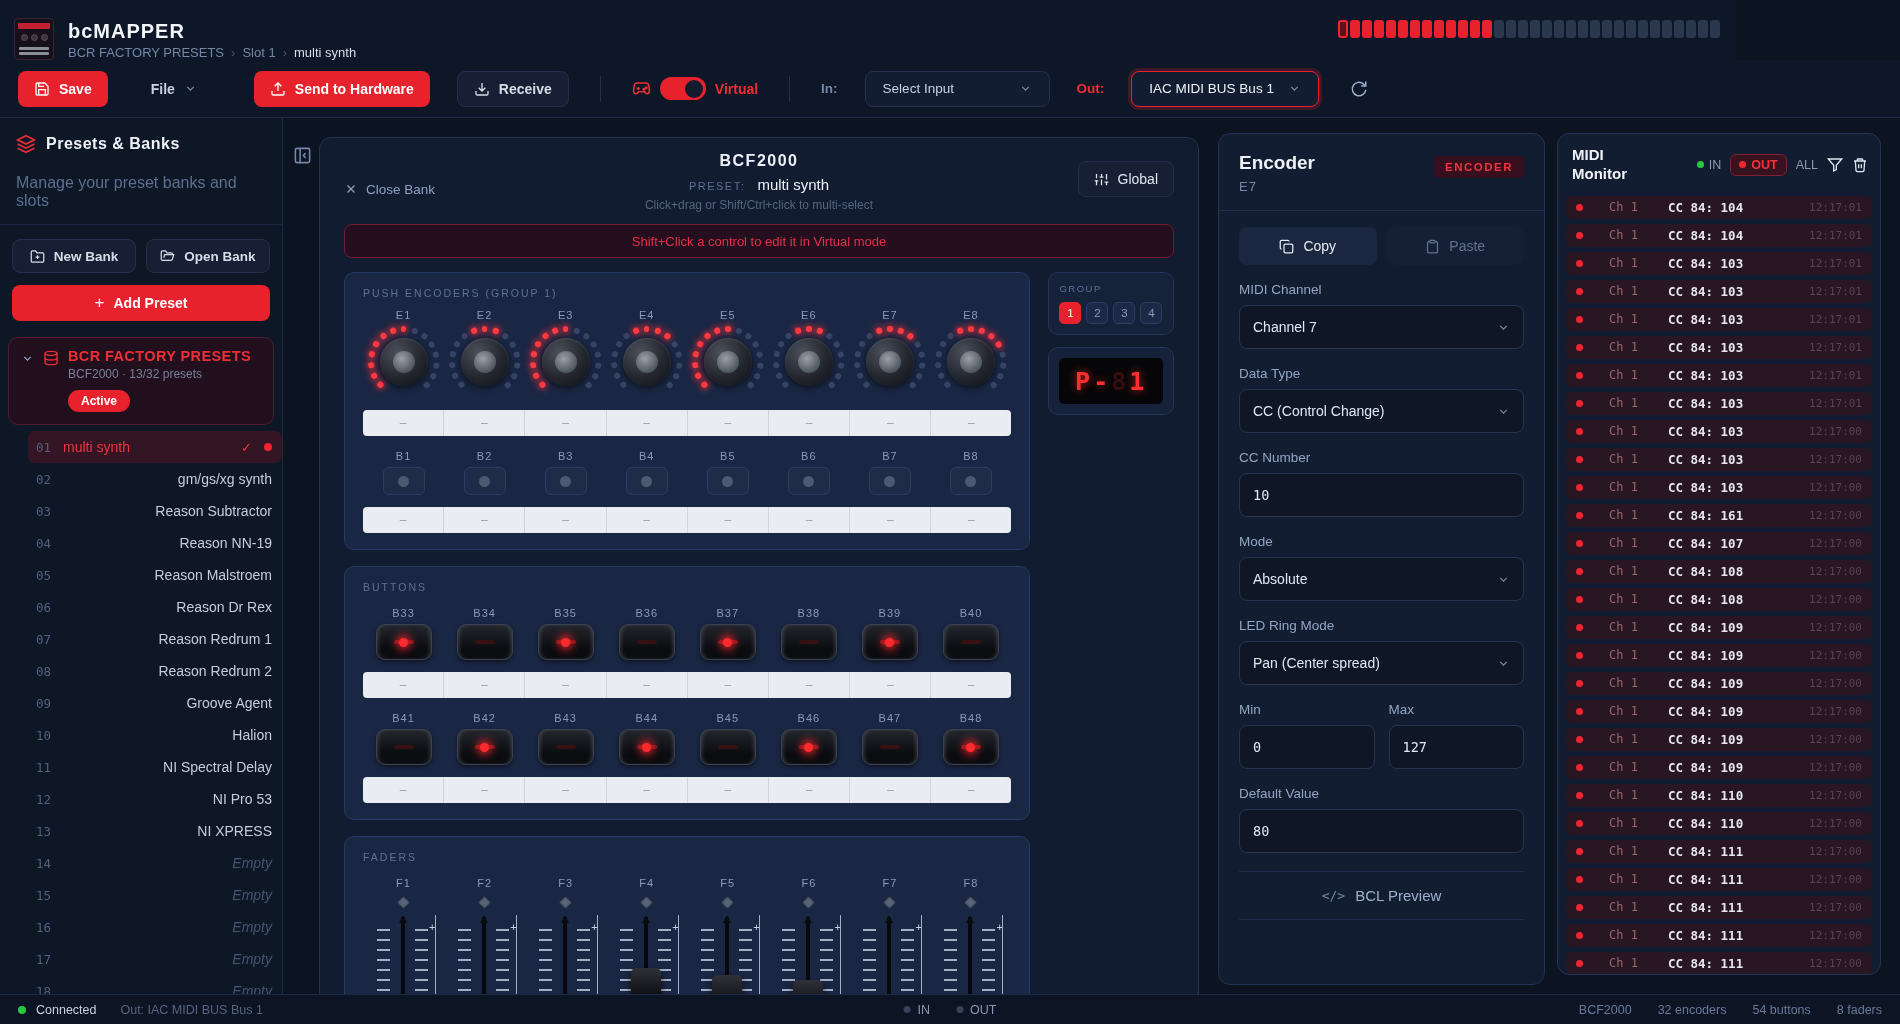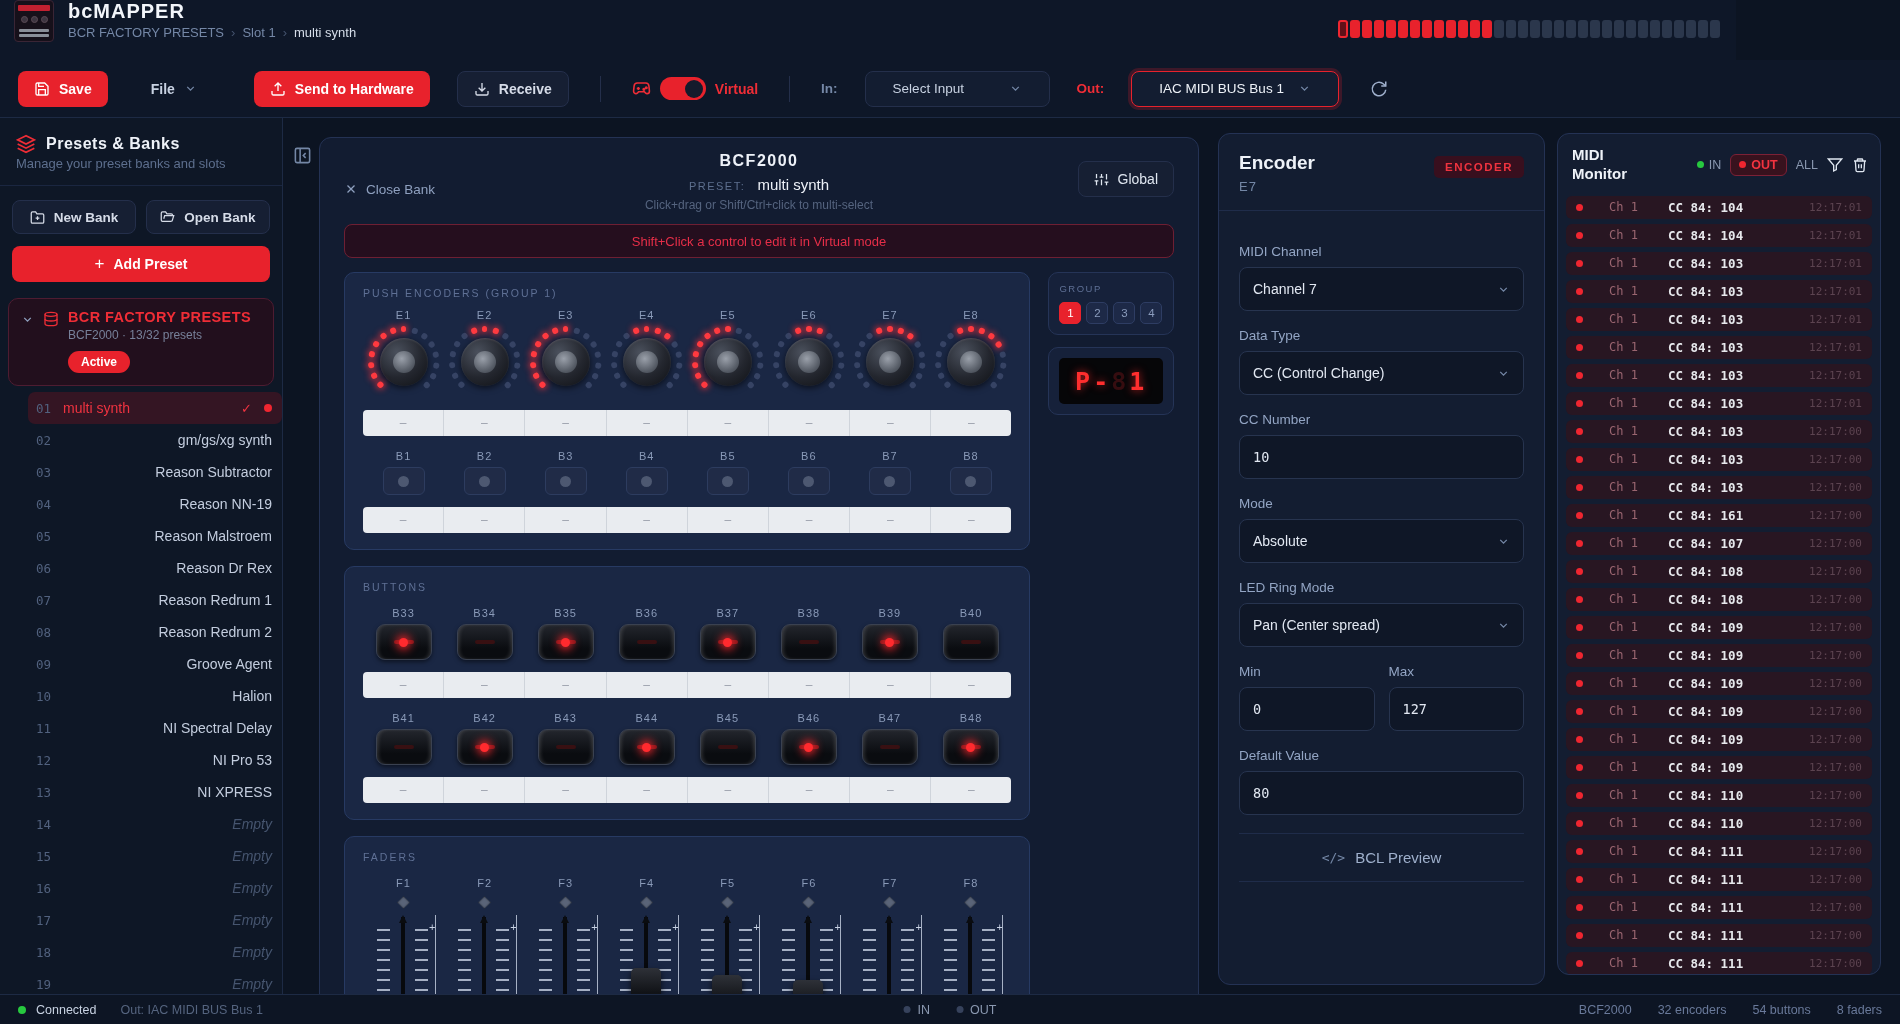--- a/index.html
+++ b/index.html
@@ -4,21 +4,21 @@
 <style>
   * { margin:0; padding:0; box-sizing:border-box; }
   html,body { background:#070c16; }
   .app {
     position:relative; width:1900px; height:1024px; overflow:hidden;
     background:#0c1422; font-family:"Liberation Sans", sans-serif; color:#dfe6f0;
   }
   svg.ic { display:block; }
 
   
-  .topbar { position:absolute; left:0; top:0; width:1736px; height:60px; background:#0e1728; display:flex; align-items:flex-start; }
+  .topbar { position:absolute; left:0; top:0; width:1736px; height:60px; background:#0e1728; display:flex; align-items:flex-end; }
   .logo { width:40px; height:42px; margin:0 14px 0 14px; background:#16101a; border:1px solid #3a2535; border-radius:4px; position:relative; overflow:hidden; }
   .logo .lg-band { position:absolute; left:3px; right:3px; top:4px; height:6px; background:#c22030; border-radius:1px; }
   .logo .lg-dots { position:absolute; left:3px; right:3px; top:15px; height:8px; display:flex; gap:3px; justify-content:center; }
   .logo .lg-dots i { width:7px; height:7px; border-radius:50%; background:#3c3440; border:1px solid #5a4a55; }
   .logo .lg-bar { position:absolute; left:4px; right:4px; height:3px; background:#8a8f99; border-radius:1px; }
   .lg-b1 { bottom:9px; } .lg-b2 { bottom:4px; }
   .brand-text { display:flex; flex-direction:column; gap:2px; }
   .app-title { font-size:20px; font-weight:bold; letter-spacing:1px; color:#f2f5fa; }
   .breadcrumb { font-size:13px; color:#7487a6; display:flex; gap:7px; align-items:center; }
   .crumb-sep { color:#44536e; }
@@ -33,30 +33,30 @@
   .btn { display:flex; align-items:center; gap:9px; height:36px; padding:0 16px; border-radius:8px; font-size:14px; font-weight:600; cursor:pointer; }
   .btn-red { background:#e8222c; color:#fff; }
   .btn-ghost { background:transparent; color:#c8d2e2; }
   .btn-dark { background:#161f33; color:#d6dce8; border:1px solid #242f4b; }
   .tb-div { width:1px; height:26px; background:#242f4b; margin:0 4px; }
   .toggle-group { display:flex; align-items:center; gap:9px; color:#ef2d36; font-size:14px; font-weight:600; }
   .toggle { width:46px; height:23px; border-radius:12px; background:#e8222c; position:relative; cursor:pointer; }
   .toggle .tk { position:absolute; top:2.5px; right:3px; width:18px; height:18px; border-radius:50%; background:#141b2c; }
   .io-label { font-size:13.5px; color:#7487a6; font-weight:600; }
   .io-label.out { color:#ef2d36; }
-  .select { display:flex; align-items:center; justify-content:space-between; gap:14px; height:36px; padding:0 27px; background:#131d31; border:1px solid #242f4b; border-radius:8px; font-size:13.5px; color:#c8d2e2; min-width:185px; cursor:pointer; }
+  .select { display:flex; align-items:center; justify-content:space-between; gap:14px; height:36px; padding:0 17px; background:#131d31; border:1px solid #242f4b; border-radius:8px; font-size:13.5px; color:#c8d2e2; min-width:185px; cursor:pointer; }
   .select.out-sel { border:1.5px solid #e8222c; box-shadow:0 0 0 3px rgba(232,34,44,.22); color:#eef2f8; }
   .chev { color:#7487a6; }
 
   
   .sidebar { position:absolute; left:0; top:118px; width:283px; bottom:30px; background:#0e1726; border-right:1px solid #1d2a44; overflow:hidden; }
   .sb-head { padding:16px 16px 14px 16px; border-bottom:1px solid #1a2640; }
   .sb-title-row { display:flex; align-items:center; gap:10px; }
   .sb-title { font-size:16px; font-weight:bold; letter-spacing:.5px; color:#eef2f8; }
-  .sb-sub { margin-top:2px; font-size:13px; color:#5d6f8e; }
+  .sb-sub { margin-top:20px; font-size:16px; color:#5d6f8e; }
   .sb-actions { display:flex; gap:10px; padding:14px 12px 0 12px; }
   .sb-actions .btn { flex:1; height:34px; font-size:13.5px; justify-content:center; padding:0 8px; }
   .add-preset { margin:12px 12px 0 12px; }
   .add-preset .btn { width:100%; justify-content:center; height:36px; font-size:14px; }
   .bank-card { margin:16px 8px 0 8px; background:#220f1d; border:1px solid #4e1c31; border-radius:10px; padding:10px 12px 12px 12px; cursor:pointer; }
   .bank-row { display:flex; align-items:flex-start; gap:9px; }
   .bank-name { font-size:14.5px; font-weight:bold; color:#ef2d36; letter-spacing:.4px; }
   .bank-meta { font-size:12px; color:#77819a; margin-top:3px; }
   .badge-active { display:inline-block; margin-top:9px; background:#e8222c; color:#fff; font-size:12px; font-weight:600; padding:4px 13px; border-radius:11px; }
   .preset-list { margin-top:6px; padding-left:28px; }
@@ -956,20 +956,36 @@
 
   <section class="inspector">
     <div class="insp-head">
       <div>
         <div class="insp-title">Encoder</div>
         <div class="insp-sub">E7</div>
       </div>
       <div class="insp-badge">ENCODER</div>
     </div>
     <div class="insp-body">
+      <div class="cp-row">
+        <div class="cp-btn cp-copy">
+          <svg class="ic" width="15" height="15" viewBox="0 0 24 24" fill="none" stroke="currentColor" stroke-width="2">
+              <rect x="8" y="8" width="14" height="14" rx="2"></rect>
+              <path d="M4 16c-1.1 0-2-.9-2-2V4c0-1.1.9-2 2-2h10c1.1 0 2 .9 2 2"></path>
+            </svg>
+          <span>Copy</span>
+        </div>
+        <div class="cp-btn cp-paste">
+          <svg class="ic" width="15" height="15" viewBox="0 0 24 24" fill="none" stroke="currentColor" stroke-width="2">
+              <rect x="8" y="2" width="8" height="4" rx="1"></rect>
+              <path d="M16 4h2a2 2 0 0 1 2 2v14a2 2 0 0 1-2 2H6a2 2 0 0 1-2-2V6a2 2 0 0 1 2-2h2"></path>
+            </svg>
+          <span>Paste</span>
+        </div>
+      </div>
 
       <div class="fld-label">MIDI Channel</div>
       <div class="fld">
         <span>Channel 7</span>
         <svg class="ic chev" width="13" height="13" viewBox="0 0 24 24" fill="none" stroke="currentColor" stroke-width="2.4">
             <path d="M6 9l6 6 6-6"></path>
           </svg>
       </div>
 
       <div class="fld-label">Data Type</div>

